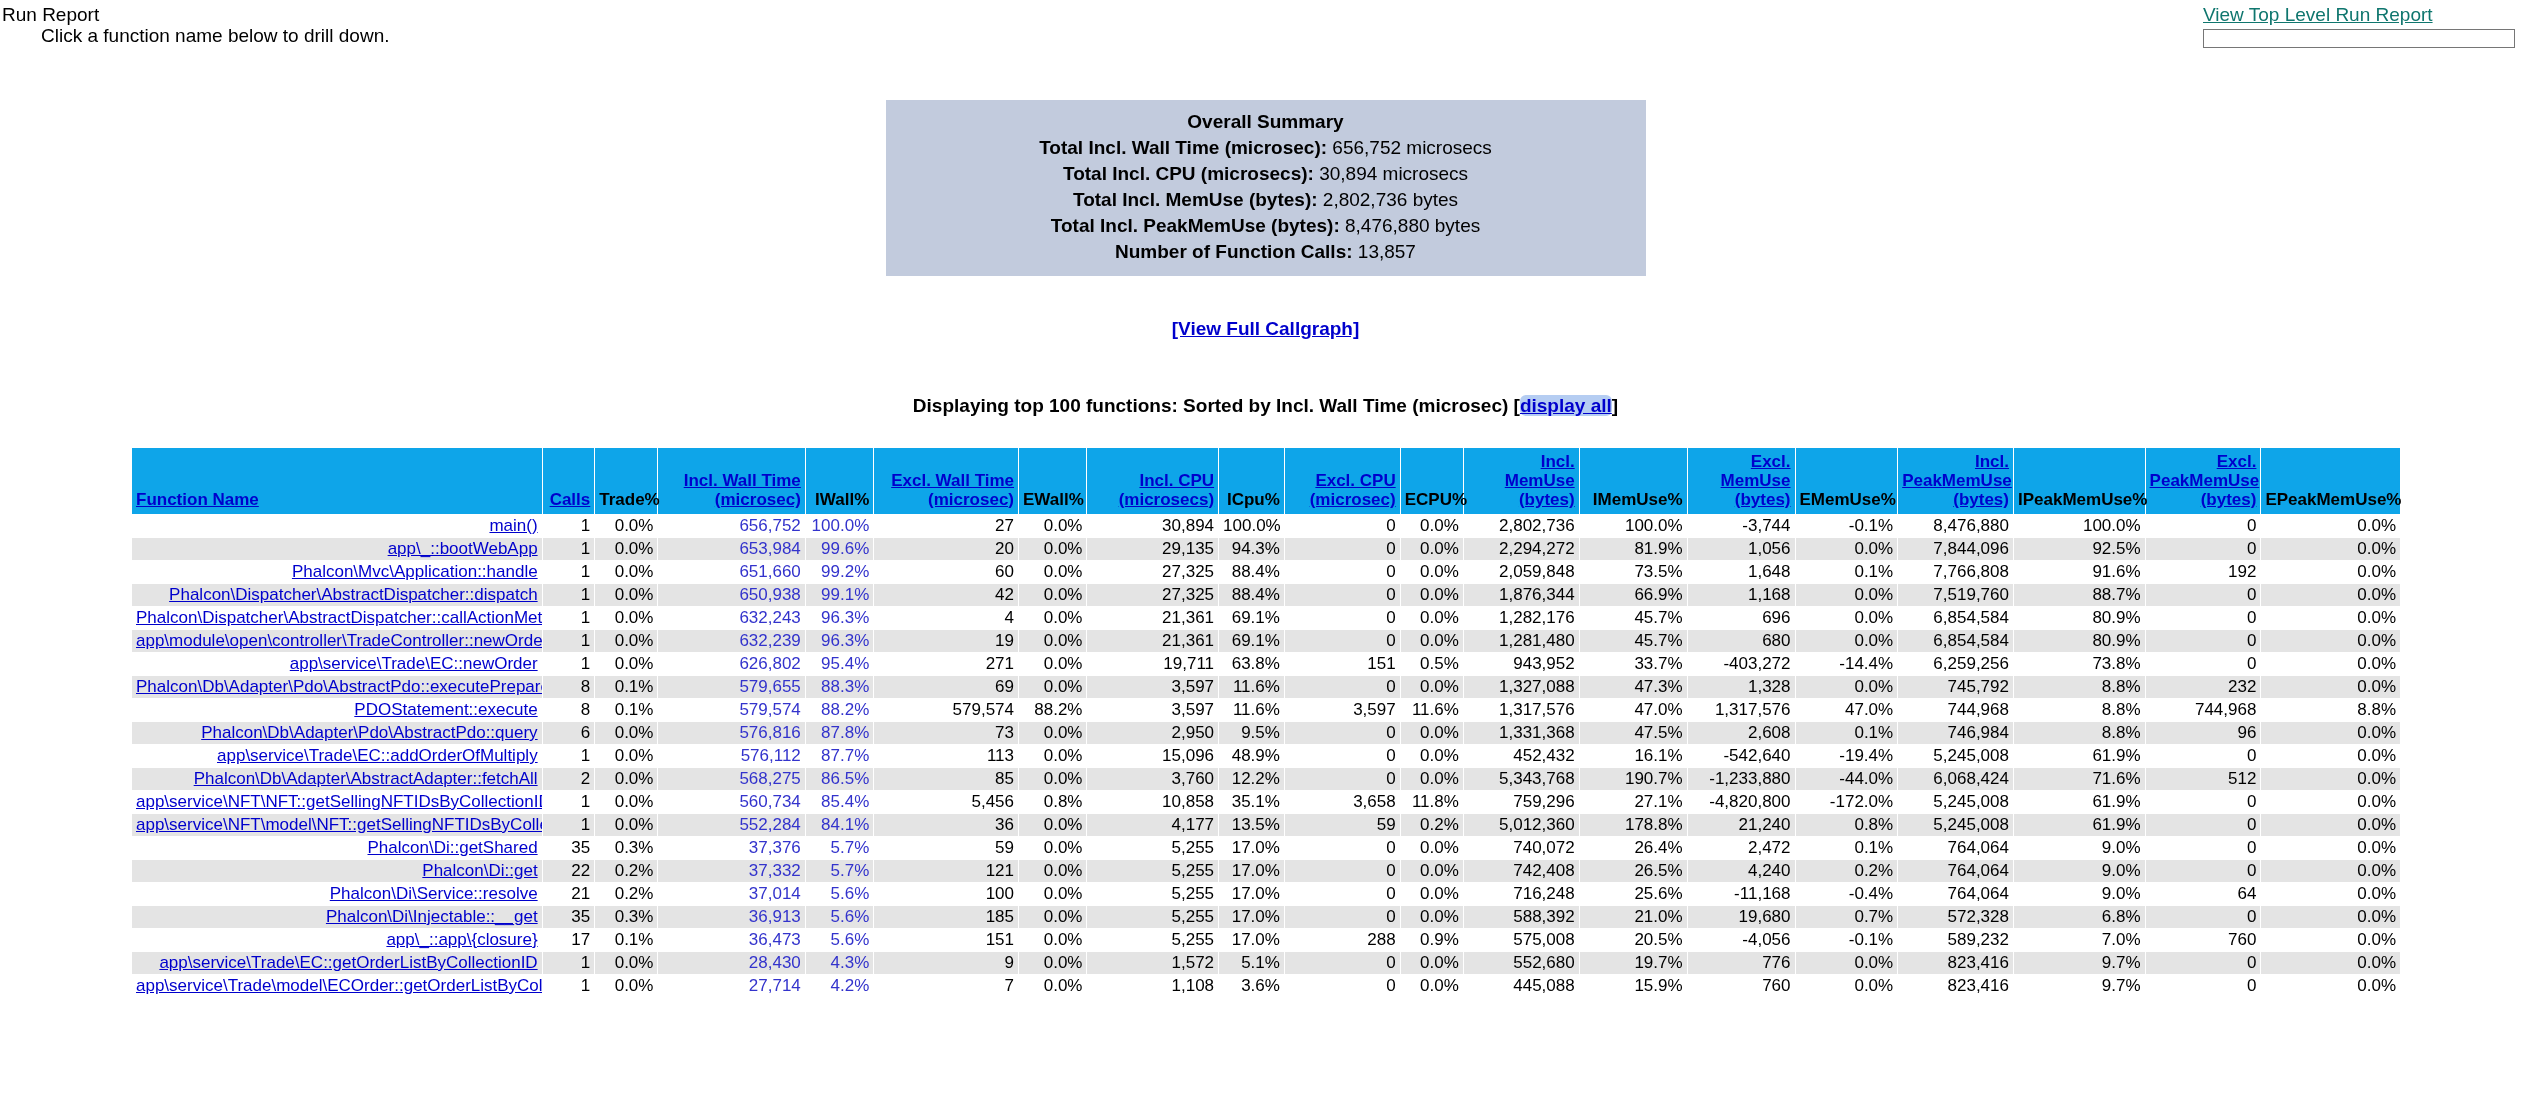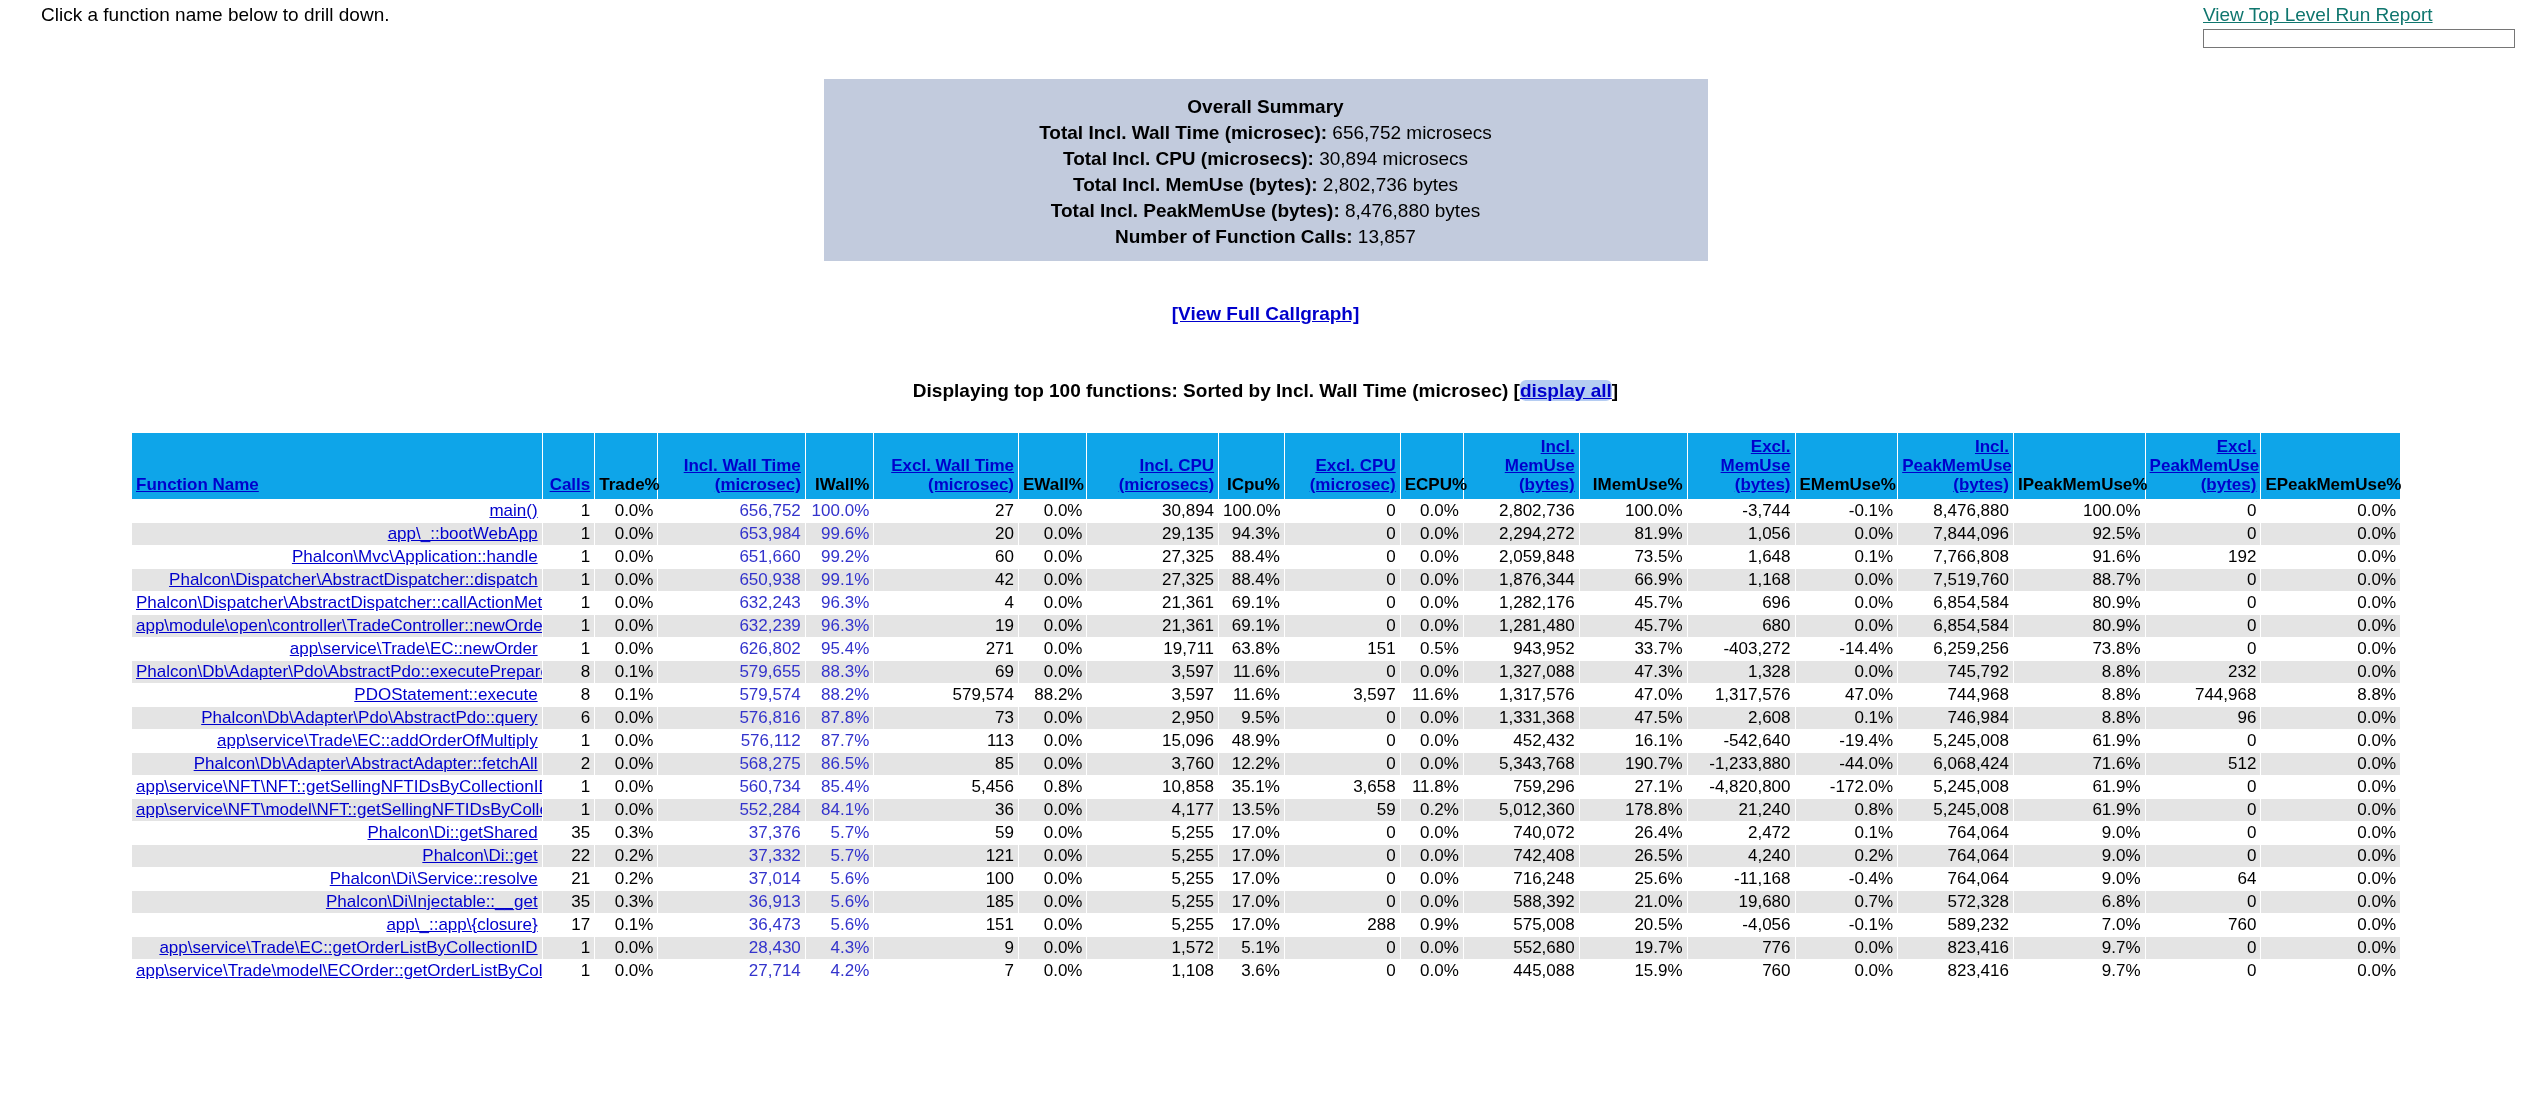--- a/index.html
+++ b/index.html
@@ -64,24 +64,24 @@
   }
 
   
   .summary-wrap {
     width: 100%;
     display: flex;
     justify-content: center;
     margin-top: 53px;
   }
   .summary-box {
-    width: 884px;
+    width: 760px;
     background: #c2cbdd;
     text-align: center;
-    padding: 15px 0 11px 0;
+    padding: 9px 0 11px 0;
     font-size: 19px;
     line-height: 26px;
   }
   .summary-title { font-weight: bold; }
   .summary-row b { font-weight: bold; }
 
   
   .callgraph-wrap {
     text-align: center;
     margin-top: 42px;
@@ -178,20 +178,21 @@
   col.c-ipeakp  { width: 100px; }
   col.c-epeak   { width: 88px; }
   col.c-epeakp  { width: 106px; }
 </style>
 </head>
 <body>
 
 <div class="page-head">
 
   <div class="dl-block">
+    <div class="dl-term">Run Report</div>
   </div>
 
   <div class="dl-block">
     <div class="dl-def">Click a function name below to drill down.</div>
   </div>
 
   <div class="top-right">
     <a href="#">View Top Level Run Report</a>
     <input class="filter-input" type="text" value="" style="">
   </div>

